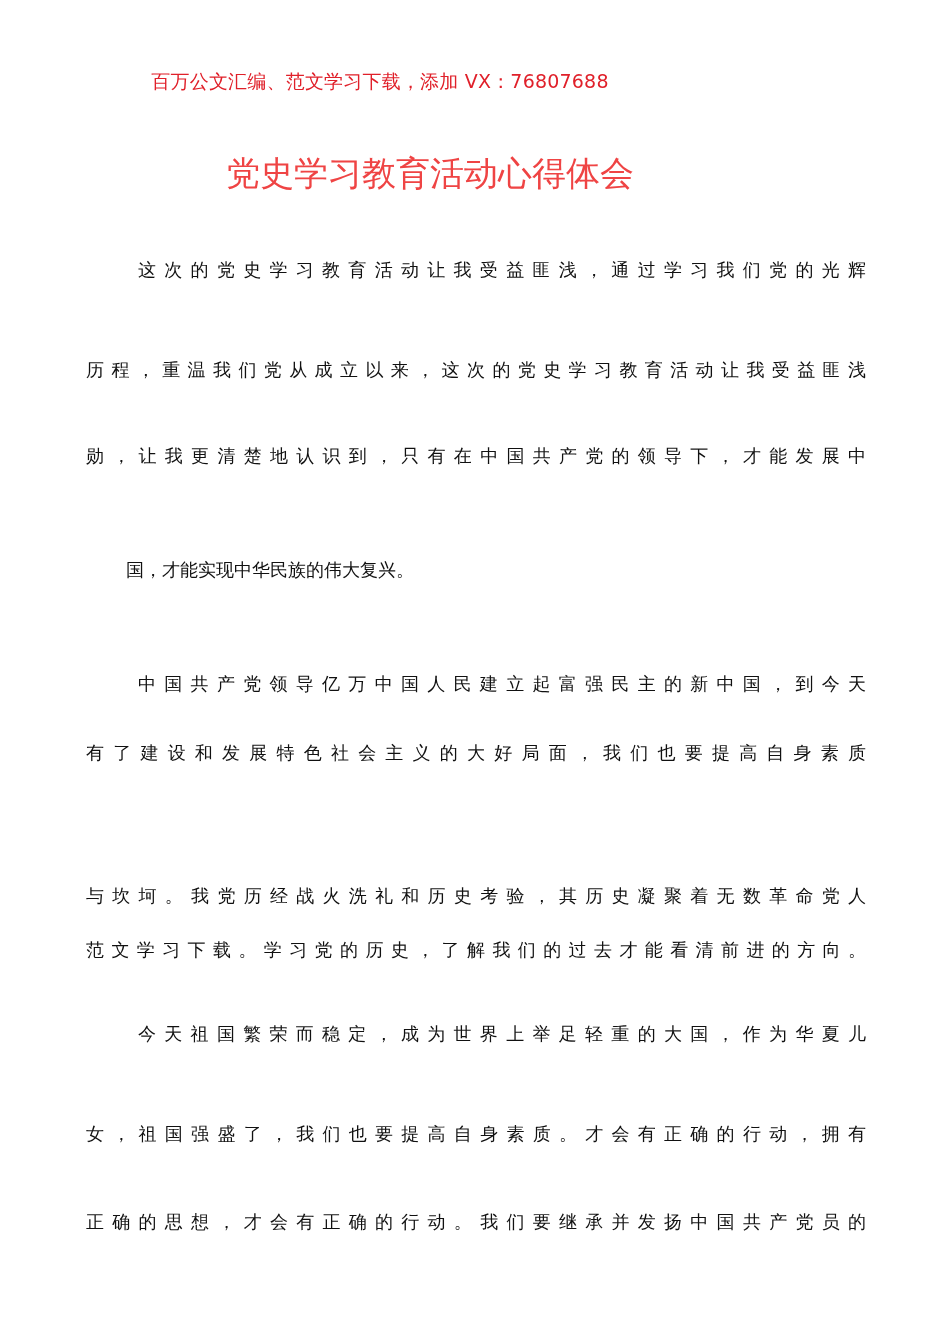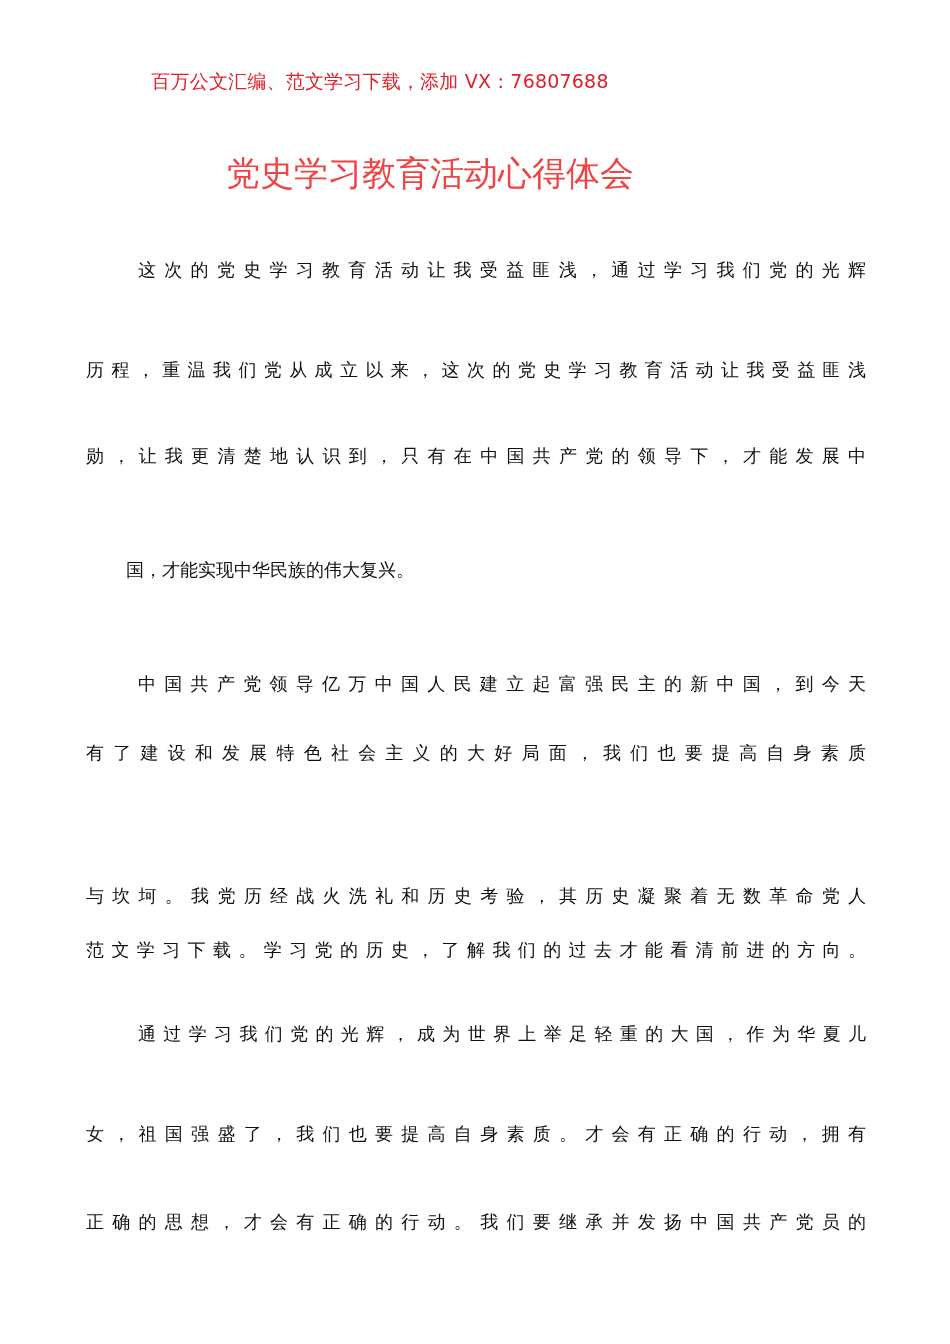--- a/index.html
+++ b/index.html
@@ -91,19 +91,19 @@
     </div>
 
     <div>
       <div class="line indent" style="top:664px;">中国共产党领导亿万中国人民建立起富强民主的新中国，到今天</div>
       <div class="line" style="top:733px;">有了建设和发展特色社会主义的大好局面，我们也要提高自身素质</div>
       <div class="line" style="top:876px;">与坎坷。我党历经战火洗礼和历史考验，其历史凝聚着无数革命党人</div>
       <div class="line" style="top:930px;">范文学习下载。学习党的历史，了解我们的过去才能看清前进的方向。</div>
     </div>
 
     <div>
-      <div class="line indent" style="top:1014px;">通过学习我们党的光辉，成为世界上举足轻重的大国，作为华夏儿</div>
+      <div class="line indent" style="top:1014px;">今天祖国繁荣而稳定，成为世界上举足轻重的大国，作为华夏儿</div>
       <div class="line" style="top:1114px;">女，祖国强盛了，我们也要提高自身素质。才会有正确的行动，拥有</div>
       <div class="line" style="top:1202px;">正确的思想，才会有正确的行动。我们要继承并发扬中国共产党员的</div>
     </div>
 
   </div>
 </div>
 
 </body></html>

